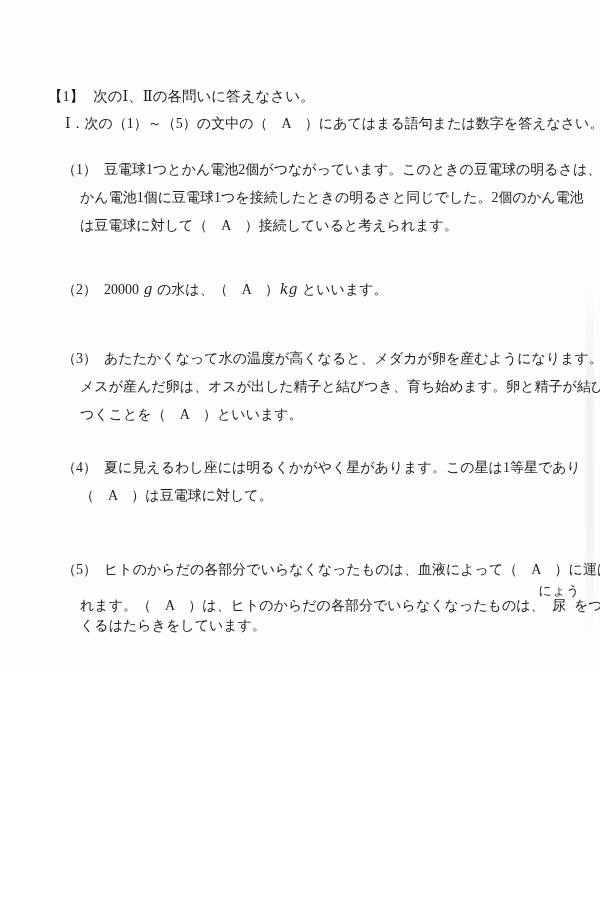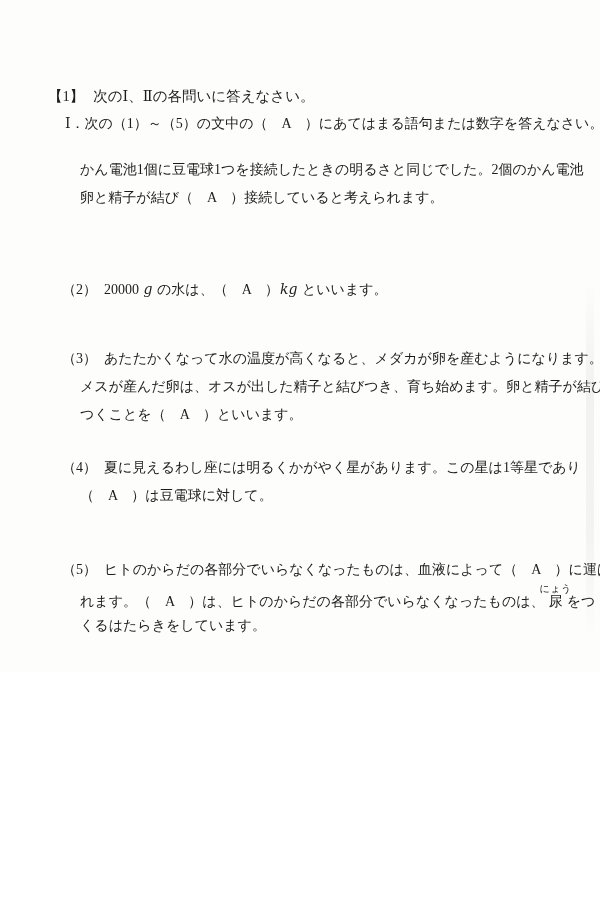--- a/index.html
+++ b/index.html
@@ -53,21 +53,21 @@
   }
   .unit {
     font-style: italic;
     font-family: "DejaVu Serif", serif;
     margin: 0 1px;
   }
   ruby {
     ruby-position: over;
   }
   ruby rt {
-    font-size: 10px;
+    font-size: 13px;
     letter-spacing: 0.5px;
     text-align: right;
   }
   .page-number {
     position: absolute;
     top: 801px;
     left: 0;
     width: 600px;
     text-align: center;
     font-size: 14px;
@@ -90,22 +90,25 @@
 
 <div class="page">
 
   <div class="heading">
     <span class="sec-num">【1】</span><span>次のⅠ、Ⅱの各問いに答えなさい。</span>
   </div>
 
   <div class="instruction">Ⅰ．次の（1）～（5）の文中の（　A　）にあてはまる語句または数字を答えなさい。</div>
 
   <div class="question" style="top:156px">
+    <div class="q-line first">
+      <span class="q-num">（1）</span><span>豆電球1つとかん電池2個がつながっています。このときの豆電球の明るさは、</span>
+    </div>
     <div class="q-line cont">かん電池1個に豆電球1つを接続したときの明るさと同じでした。2個のかん電池</div>
-    <div class="q-line cont">卵と精子が結び（　A　）接続していると考えられます。</div>
+    <div class="q-line cont">は豆電球に対して（　A　）接続していると考えられます。</div>
   </div>
 
   <div class="question" style="top:275px">
     <div class="q-line first">
       <span class="q-num">（2）</span><span>20000 </span><span class="unit">g</span><span> の水は、（　A　）</span><span class="unit">kg</span><span> といいます。</span>
     </div>
   </div>
 
   <div class="question" style="top:345px">
     <div class="q-line first">

